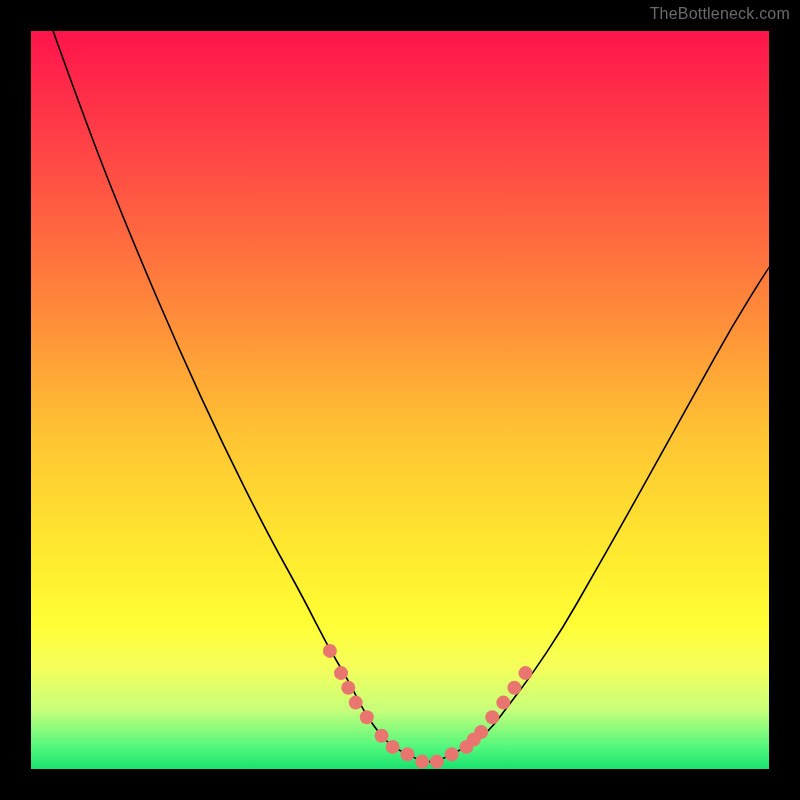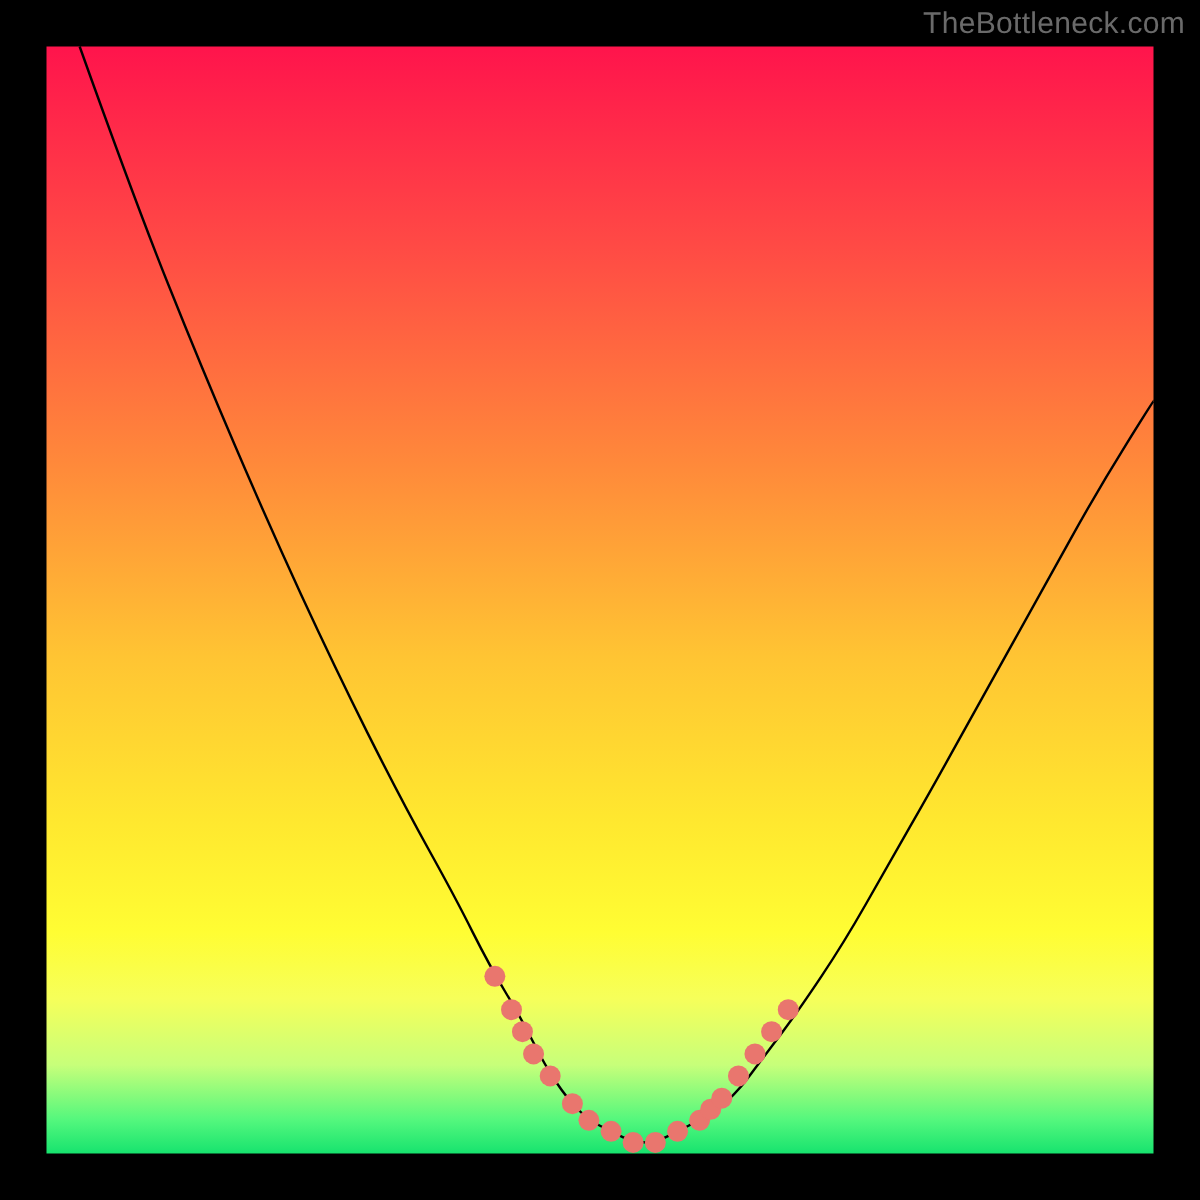--- a/index.html
+++ b/index.html
@@ -27,21 +27,21 @@
       #f6ff5a 86%,
       #c7ff7a 92%,
       #53f77d 97%,
       #17e36e 100%);
   }
   .watermark {
     position: absolute;
     top: 5px;
     right: 10px;
     color: #6a6a6a;
-    font-size: 20px;
+    font-size: 16px;
     font-weight: 500;
     letter-spacing: 0.2px;
     user-select: none;
   }
   svg.plot {
     position: absolute;
     left: 0;
     top: 0;
     width: 738px;
     height: 738px;

